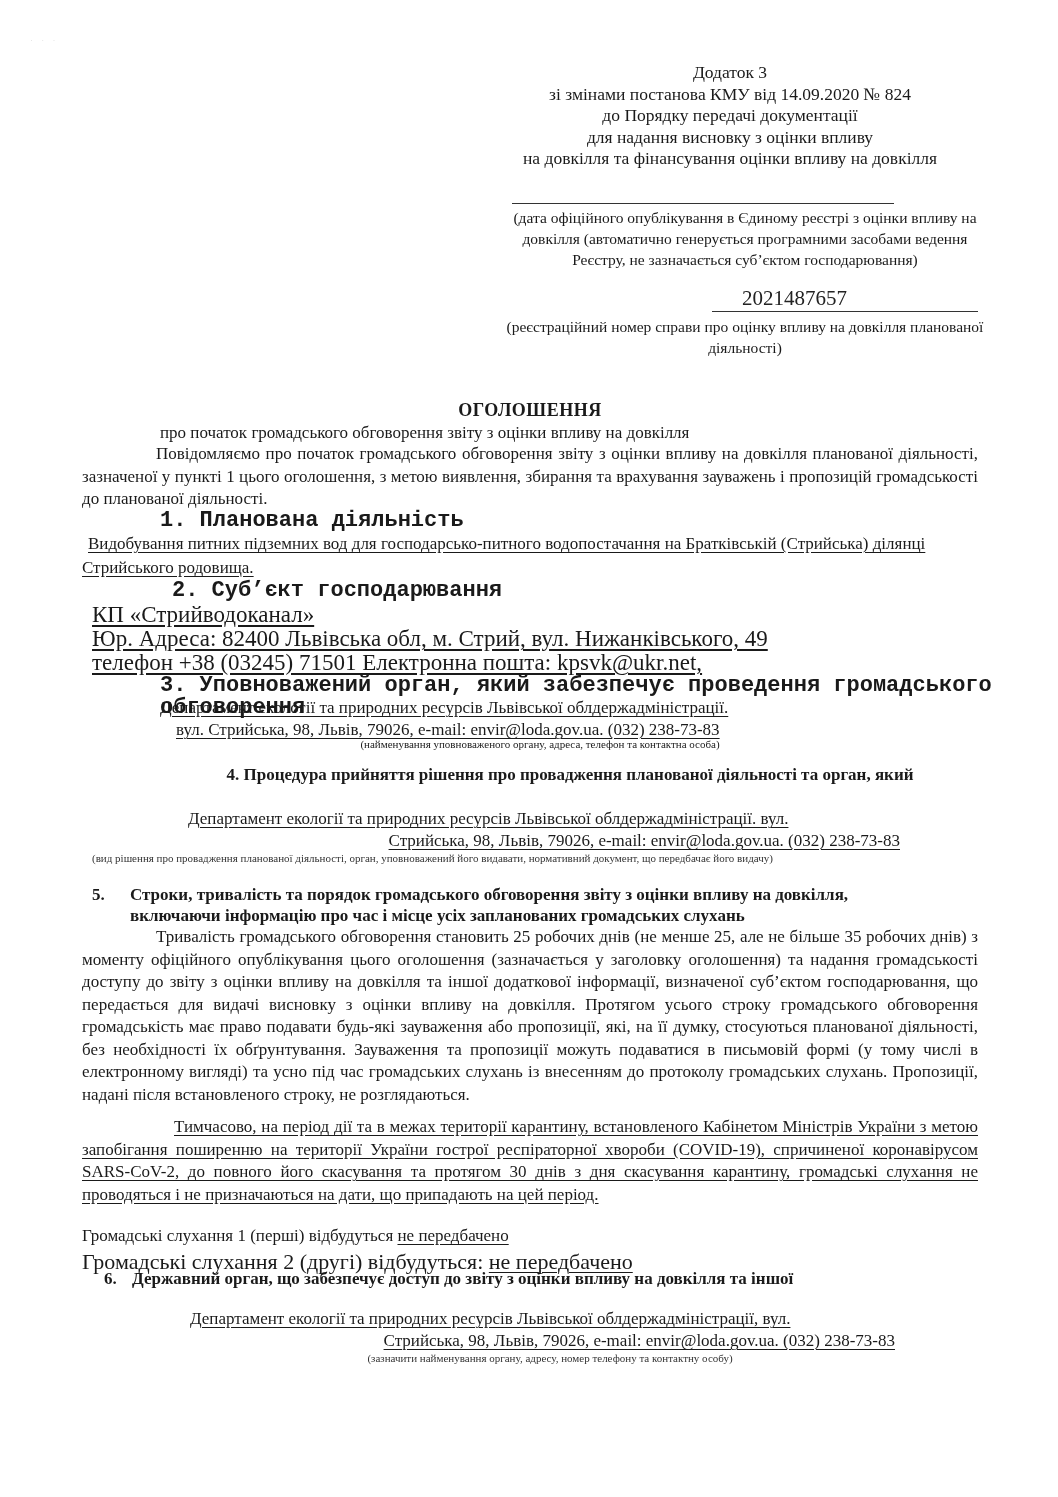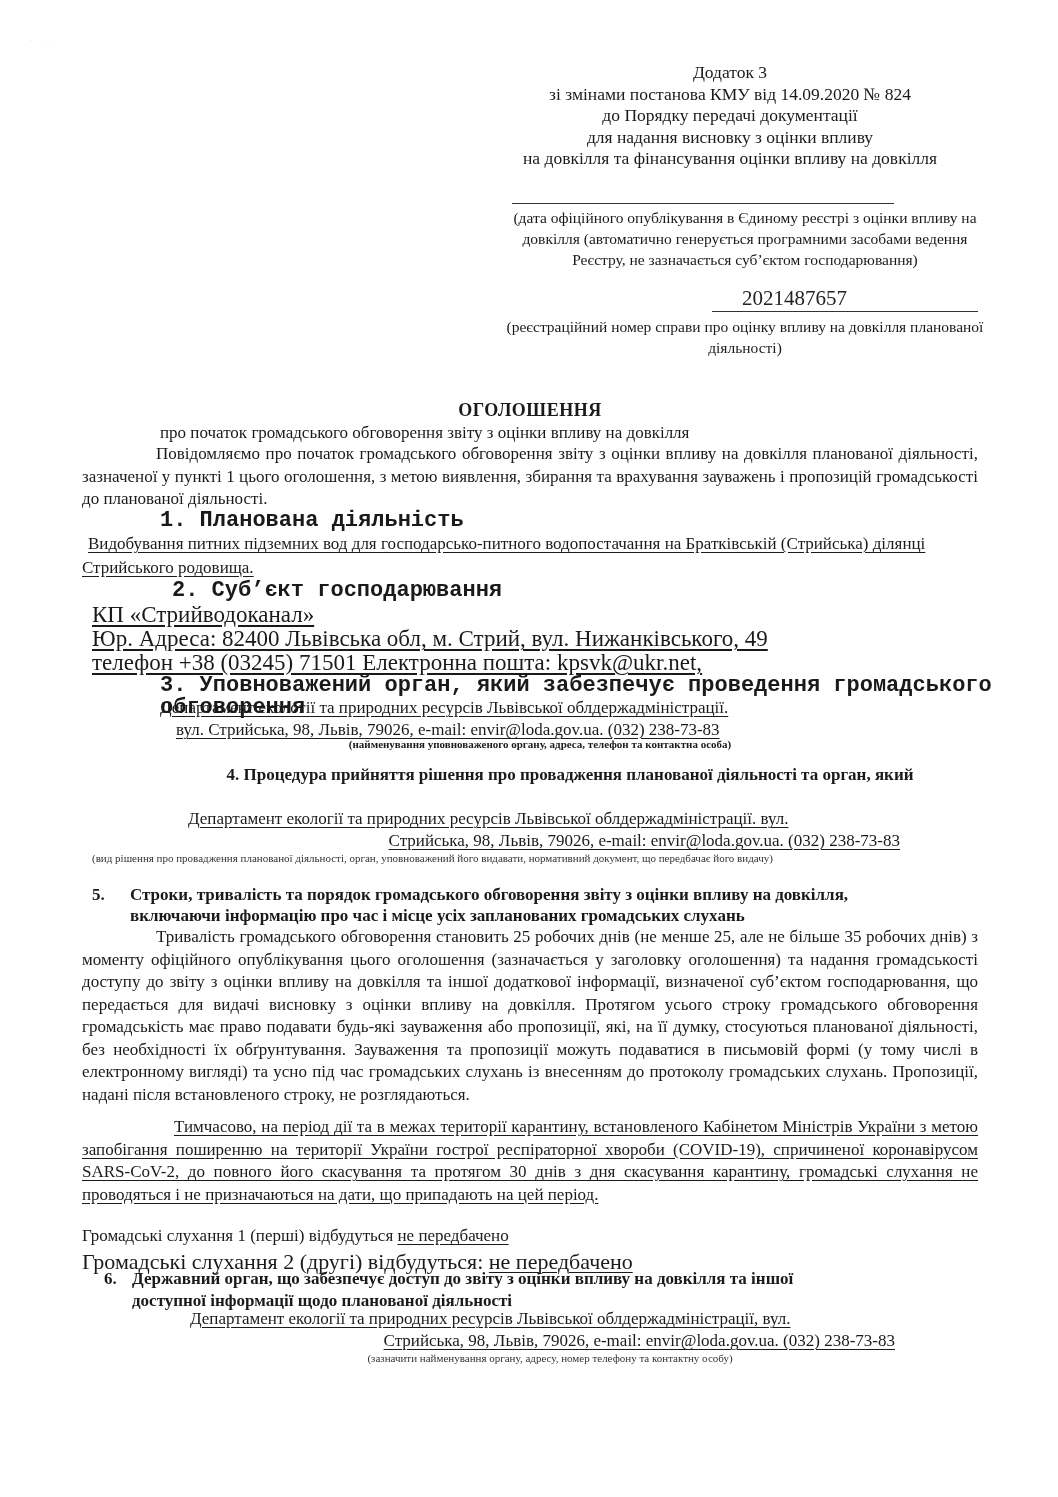--- a/index.html
+++ b/index.html
@@ -33,21 +33,21 @@
     #s1-body { left: 82px; top: 532px; width: 896px; font-size: 17px; line-height: 24px; }
     #s1-body span { text-decoration: underline; text-underline-offset: 3px; }
 
     #s2-h { left: 172px; top: 580px; }
     #s2-lines { left: 92px; top: 603px; font-size: 23px; line-height: 24px; }
     #s2-lines div { text-decoration: underline; text-underline-offset: 3px; }
 
     #s3-h { left: 160px; top: 675px; }
     #s3-org { left: 160px; top: 697px; width: 760px; font-size: 17px; line-height: 22px; }
     #s3-org .l2 { padding-left: 16px; }
-    #s3-note { left: 160px; top: 738px; width: 760px; text-align: center; font-size: 11px; font-weight: bold; }
+    #s3-note { left: 160px; top: 738px; width: 760px; text-align: center; font-size: 11px; font-weight: normal; }
 
     #s4-h { left: 160px; top: 768px; width: 820px; font-size: 17px; font-weight: bold; line-height: 14px; text-align: center; }
     #s4-org { left: 180px; top: 808px; width: 720px; font-size: 17px; line-height: 22px; text-align: right; }
     #s4-org .l1 { text-align: left; padding-left: 8px; }
     #s4-note { left: 92px; top: 849px; width: 890px; font-size: 11px; line-height: 18px; text-align: justify; color: #333; }
 
     #s5-h { left: 92px; top: 884px; width: 886px; font-size: 17px; font-weight: bold; line-height: 21px; }
     #s5-h .num { display: inline-block; width: 38px; }
     #s5-h .cont { padding-left: 38px; }
     #s5-body { left: 82px; top: 926px; width: 896px; text-indent: 74px; }
@@ -127,19 +127,18 @@
   <span>Громадські слухання 1 (перші)  відбудуться</span>
   <span class="u">не передбачено</span>
 </div>
 <div id="hear2" class="abs">
   <span>Громадські слухання 2 (другі)  відбудуться:</span>
   <span class="u">не передбачено</span>
 </div>
 
 <div id="s6-h" class="abs">
   <div><span class="num">6.</span><span>Державний орган, що забезпечує доступ до звіту з оцінки впливу на довкілля та іншої</span></div>
-  <div class="cont">доступної інформації щодо планованої діяльності</div>
 </div>
 <div id="s6-org" class="abs">
   <div class="u l1">Департамент екології та природних ресурсів Львівської облдержадміністрації, вул.</div>
   <div class="u">Стрийська, 98, Львів, 79026, e-mail: envir@loda.gov.ua. (032) 238-73-83</div>
 </div>
 <div id="s6-note" class="abs">(зазначити найменування органу, адресу, номер телефону та контактну особу)</div>
 
 </body></html>

